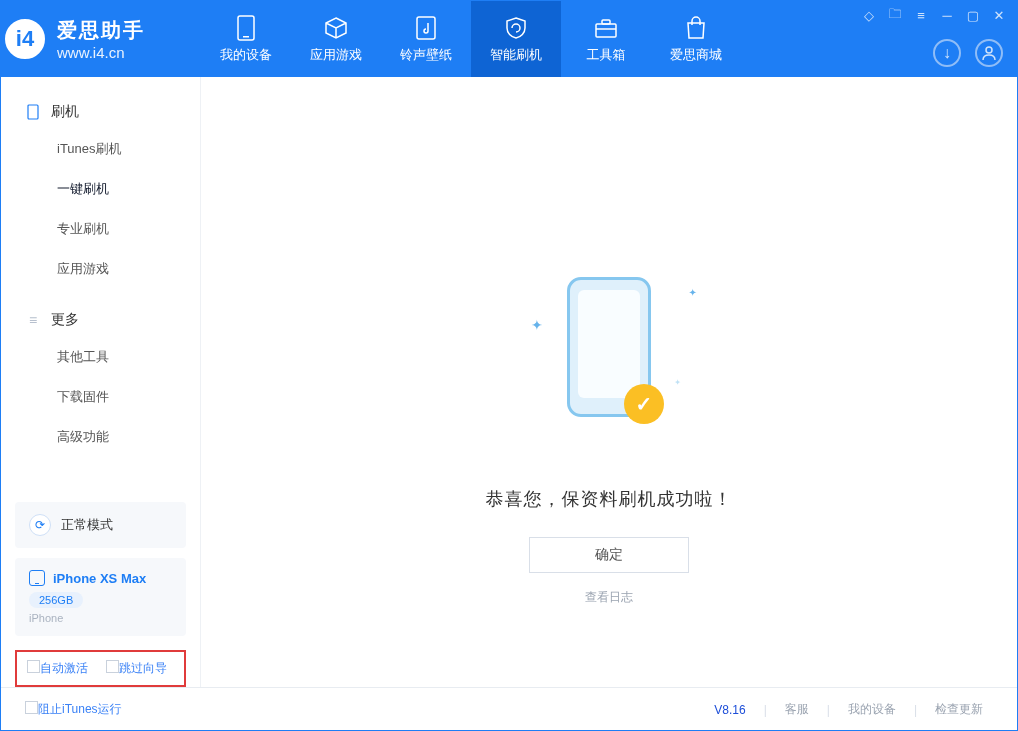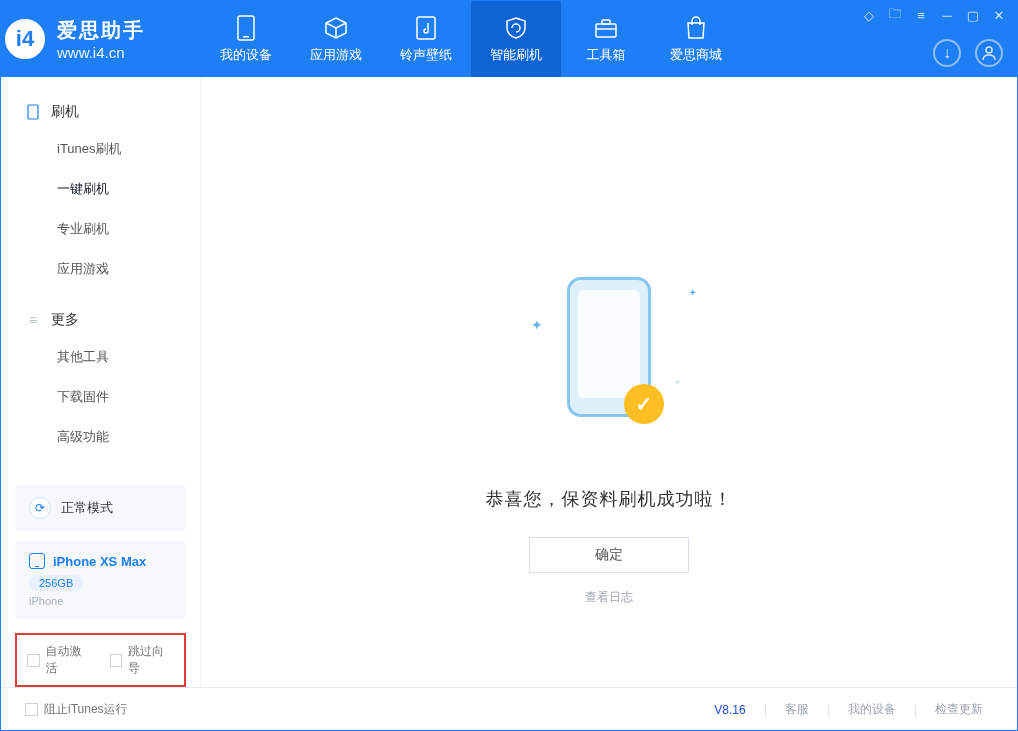--- a/index.html
+++ b/index.html
@@ -34,21 +34,21 @@
 .mode-card { display: flex; align-items: center; gap: 10px; color: #333; font-size: 13px; }
 .mode-icon { width: 22px; height: 22px; border-radius: 50%; background: #fff; border: 1px solid #cfe0f7; display: flex; align-items: center; justify-content: center; color: #1e7ef5; font-size: 12px; }
 .device-card { font-size: 13px; }
 .device-name { color: #1e7ef5; font-weight: 600; display: flex; align-items: center; gap: 8px; }
 .device-phone-icon { width: 16px; height: 16px; border: 1.5px solid #1e7ef5; border-radius: 3px; position: relative; }
 .device-phone-icon::after { content: ""; position: absolute; bottom: 1px; left: 50%; transform: translateX(-50%); width: 4px; height: 1px; background: #1e7ef5; }
 .storage-pill { display: inline-block; margin-top: 6px; background: #e8f1fd; color: #1e7ef5; font-size: 11px; padding: 2px 10px; border-radius: 10px; }
 .device-sub { color: #aab3c0; font-size: 11px; margin-top: 4px; }
 
 .options-row { margin: 14px 14px 0; border: 2px solid #e03b3b; padding: 8px 10px; display: flex; gap: 18px; }
-.opt { display: flex; align-items: center; gap: 6px; color: #737373; font-size: 12px; cursor: pointer; }
+.opt { display: flex; color: #3b82f6; font-size: 12px; cursor: pointer; }
 .cb { width: 13px; height: 13px; border: 1px solid #c9d1dc; background: #fff; }
 
 .main { flex: 1; position: relative; background: #fff; }
 .illustration { position: absolute; left: 50%; top: 200px; transform: translateX(-50%); }
 .phone-outline { width: 84px; height: 140px; border: 3px solid #86c7ef; border-radius: 14px; background: #dff0fb; position: relative; }
 .phone-screen { position: absolute; inset: 10px 8px 16px 8px; background: #f9fdff; border-radius: 6px; }
 .check-badge { position: absolute; right: -16px; bottom: -10px; width: 40px; height: 40px; background: #fbbf24; border-radius: 50%; display: flex; align-items: center; justify-content: center; color: #fff; font-size: 20px; font-weight: bold; }
 .sparkle { position: absolute; color: #66b3eb; font-size: 14px; }
 
 .success-text { position: absolute; left: 50%; top: 410px; transform: translateX(-50%); font-size: 18px; color: #333; letter-spacing: 1px; }

